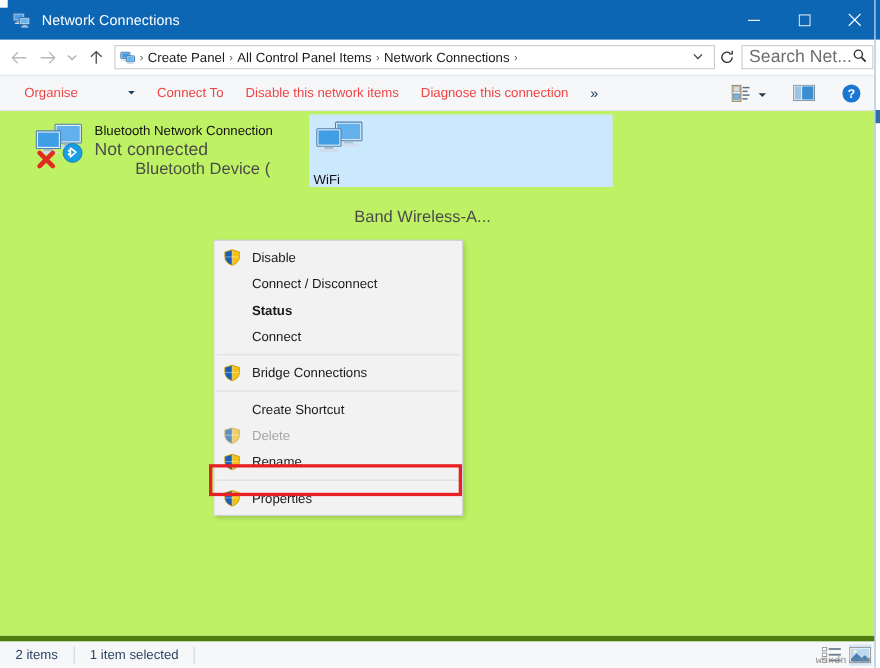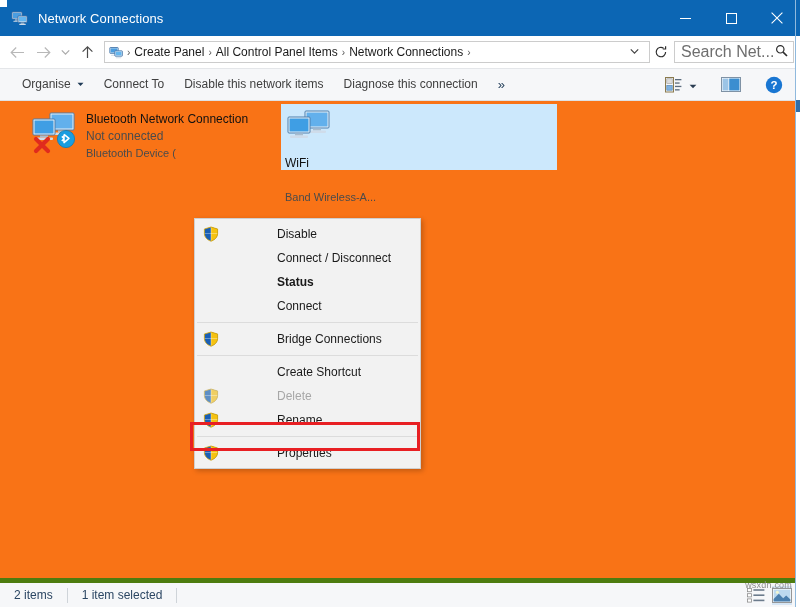--- a/index.html
+++ b/index.html
@@ -168,28 +168,29 @@
     border-top: 1px solid #e4e6e9;
     border-bottom: 1px solid #dfe1e4;
     display: flex;
     align-items: center;
     flex: 0 0 auto;
     padding-left: 12px;
     box-sizing: border-box;
   }
   .tb-item {
     font-size: 12px;
-    color: #404040;
+    color: #ef4444;
     padding: 0 10px;
     height: 25px;
     line-height: 25px;
     white-space: nowrap;
     display: flex;
     align-items: center;
     font-family: "Liberation Sans", sans-serif;
+    gap: 39px;
   }
   .tb-item .caret {
     font-size: 8px;
     margin-left: 6px;
     color: #1f3b57;
   }
   .tb-chevrons {
     font-size: 13px;
     color: #1f3b57;
     padding: 0 10px;
@@ -205,21 +206,21 @@
     display: flex;
     align-items: center;
     justify-content: center;
     height: 26px;
     padding: 0 5px;
   }
 
   
   #content {
     flex: 1 1 auto;
-    background: #f97316;
+    background: #bef264;
     position: relative;
     overflow: hidden;
   }
 
   .adapter {
     position: absolute;
     display: flex;
     align-items: flex-start;
     box-sizing: border-box;
     padding: 4px 6px 4px 4px;
@@ -242,32 +243,33 @@
     min-width: 0;
   }
   .ad-name {
     font-size: 12px;
     color: #111111;
     line-height: 17px;
     white-space: nowrap;
     font-family: "Liberation Sans", sans-serif;
   }
   .ad-status {
-    font-size: 12px;
+    font-size: 16px;
     color: #4b4b4b;
     line-height: 17px;
     white-space: nowrap;
     font-family: "Liberation Sans", sans-serif;
   }
   .ad-device {
-    font-size: 11px;
+    font-size: 15px;
     color: #4b4b4b;
     line-height: 17px;
     white-space: nowrap;
     font-family: "Liberation Sans", sans-serif;
+    margin-left: 37px;
   }
 
   
   #ctxmenu {
     position: absolute;
     left: 194px;
     top: 117px;
     width: 227px;
     background: #f2f2f2;
     border: 1px solid #cfcfcf;
@@ -276,21 +278,20 @@
     box-sizing: border-box;
     z-index: 50;
   }
   .mi {
     height: 24px;
     display: flex;
     align-items: center;
     padding-left: 8px;
     box-sizing: border-box;
     position: relative;
-    gap: 48px;
   }
   .mi .mi-icon {
     width: 16px;
     height: 16px;
     flex: 0 0 auto;
     margin-right: 10px;
     position: relative;
   }
   .mi .mi-icon.blank { background: transparent; }
   .mi .mi-label {
@@ -352,24 +353,24 @@
     height: 19px;
     position: relative;
     display: flex;
     align-items: center;
     justify-content: center;
   }
   .view-btn.active { background: #d6e6f5; }
   #watermark {
     position: absolute;
     right: 8px;
-    bottom: 17px;
+    bottom: 1px;
     font-size: 9px;
     color: #8d8d8d;
-    font-family: Liberation Sans, sans-serif;
+    font-family: Liberation Mono, monospace;
     letter-spacing: 0.2px;
   }
 
   
   #right-edge {
     position: absolute;
     right: 0;
     top: 0;
     width: 4px;
     height: 607px;

